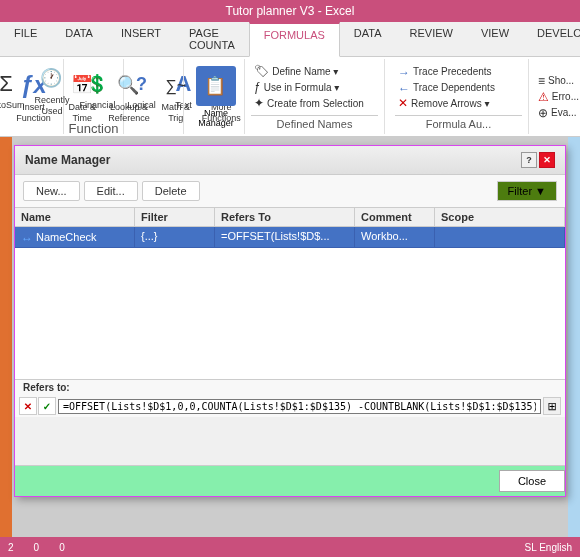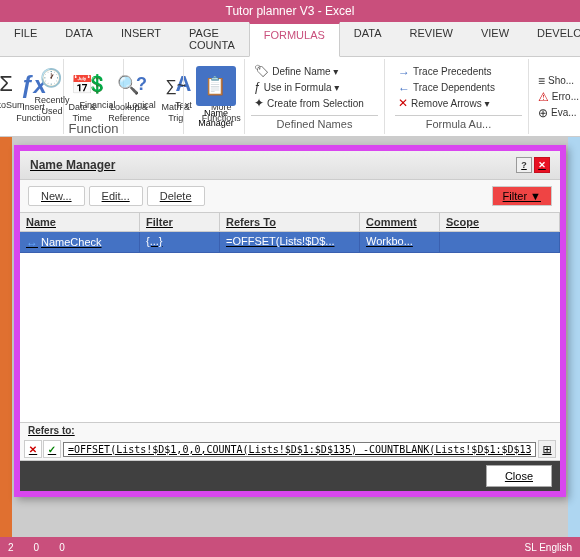--- a/index.html
+++ b/index.html
@@ -142,26 +142,25 @@
     }
 
     
     .dialog-overlay {
       position: absolute;
       top: 8px;
       left: 14px;
       right: 14px;
       bottom: 60px;
       background: #f0f0f0;
-      border: 6px solid #d946ef;
+      border: 1px solid #d946ef;
       box-shadow: 3px 3px 8px rgba(0,0,0,0.3);
       display: flex;
       flex-direction: column;
       z-index: 10;
-      text-decoration: underline;
     }
 
     .dialog-title {
       background: linear-gradient(to bottom, #f0f0f0, #e0e0e0);
       padding: 6px 10px;
       display: flex;
       align-items: center;
       justify-content: space-between;
       border-bottom: 1px solid #ccc;
       font-size: 12px;
@@ -209,21 +208,21 @@
       cursor: pointer;
       font-size: 11px;
       color: #333;
       border-radius: 2px;
     }
 
     .filter-btn {
       margin-left: auto;
       padding: 3px 10px;
       border: 1px solid #ccc;
-      background: #ef4444;
+      background: #4d7c0f;
       cursor: pointer;
       font-size: 11px;
       display: flex;
       align-items: center;
       gap: 3px;
     }
 
     .dialog-table {
       flex: 1;
       overflow: auto;
@@ -323,25 +322,26 @@
       border: 1px solid #ccc;
       background: #f0f0f0;
       display: flex;
       align-items: center;
       justify-content: center;
       cursor: pointer;
     }
 
     
     .dialog-footer {
-      padding: 4px 8px;
+      padding: 4px 0;
       display: flex;
       justify-content: flex-end;
       border-top: 1px solid #ccc;
-      background: #404040;
+      background: #86efac;
+      margin-top: 48px;
     }
 
     .close-dialog-btn {
       padding: 4px 18px;
       border: 1px solid #aaa;
       background: white;
       cursor: pointer;
       font-size: 11px;
     }
 

